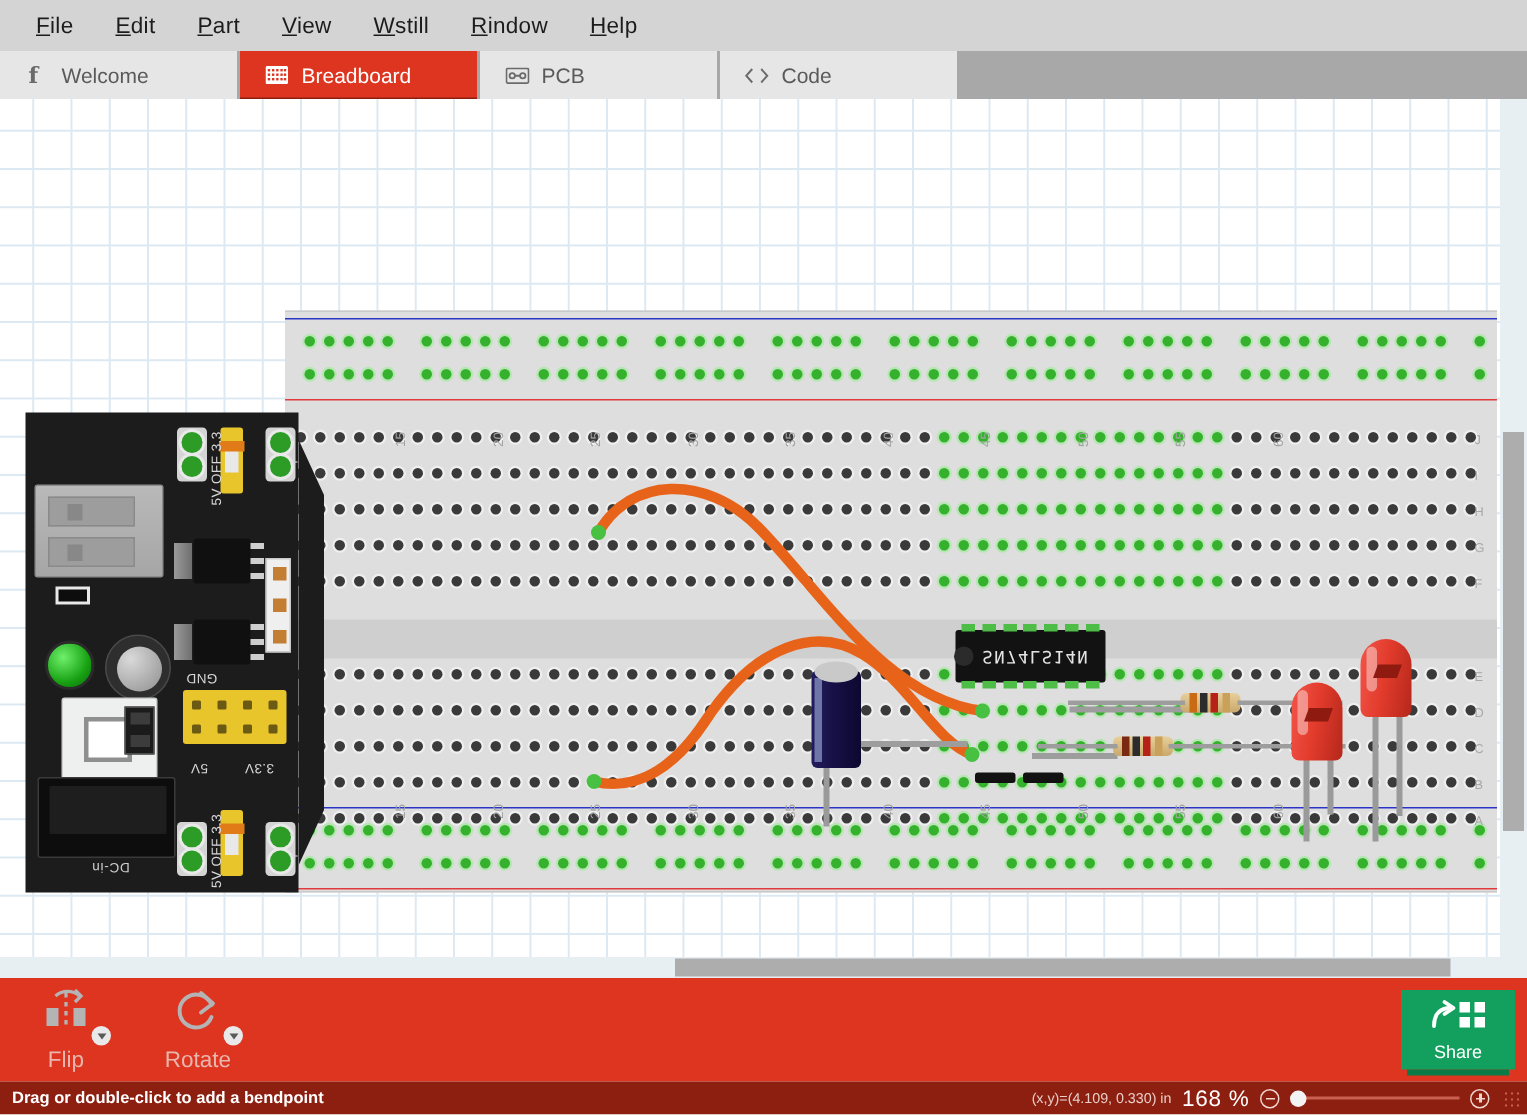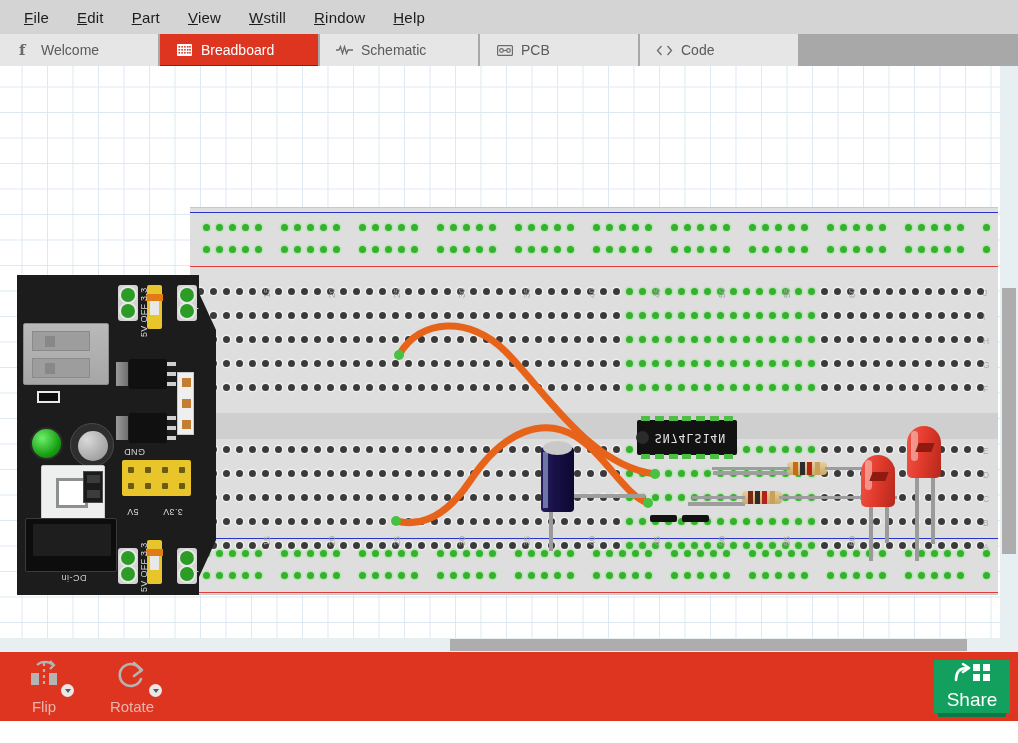--- a/index.html
+++ b/index.html
@@ -311,21 +311,21 @@
   }
   .share {
     position:absolute; right:8px; top:660px; width:76px; height:53px;
     background:#13a05e; display:flex; flex-direction:column;
     align-items:center; justify-content:center; gap:1px; cursor:default;
   }
   .share::after {
     content:""; position:absolute; left:4px; right:4px; bottom:-4px; height:4px;
     background:#0b7a46;
   }
-  .share .slabel { font-size:19px; color:#ffffff; }
+  .share .slabel { font-size:12px; color:#ffffff; }
 
   
   .statusbar {
     position:absolute; left:0; top:721px; width:1018px; height:22px;
     background:#8d1f10; display:flex; align-items:center;
   }
   .hint {
     font-size:11px; font-weight:bold; color:#ffffff; padding-left:8px;
   }
   .sb-right {
@@ -398,28 +398,20 @@
               <rect x="12.2" y="5" width="1.6" height="1.6"></rect>
               <rect x="1.5" y="8" width="1.6" height="1.6"></rect>
               <rect x="4.3" y="8" width="1.6" height="1.6"></rect>
               <rect x="7.1" y="8" width="1.6" height="1.6"></rect>
               <rect x="9.9" y="8" width="1.6" height="1.6"></rect>
               <rect x="12.2" y="8" width="1.6" height="1.6"></rect>
             </g>
           </svg>
       </span>
       <span>Breadboard</span>
-    </div>
-    <div class="tab">
-      <span class="ticon">
-        <svg width="17" height="10" viewBox="0 0 17 10">
-            <polyline points="0,5 3,5 4.5,1.5 6.5,8.5 8.5,1.5 10.5,8.5 12,5 17,5" fill="none" stroke="#6b6b6b" stroke-width="1.3"></polyline>
-          </svg>
-      </span>
-      <span>Schematic</span>
     </div>
     <div class="tab">
       <span class="ticon">
         <svg width="16" height="11" viewBox="0 0 16 11">
             <rect x="0.6" y="0.6" width="14.8" height="9.8" rx="1" fill="none" stroke="#6b6b6b" stroke-width="1.2"></rect>
             <circle cx="4.5" cy="5.5" r="1.8" fill="none" stroke="#6b6b6b" stroke-width="1.2"></circle>
             <circle cx="11.5" cy="5.5" r="1.8" fill="none" stroke="#6b6b6b" stroke-width="1.2"></circle>
             <line x1="6" y1="5.5" x2="10" y2="5.5" stroke="#6b6b6b" stroke-width="1.2"></line>
           </svg>
       </span>
@@ -1509,14 +1501,28 @@
         <polyline points="10,2 16,6 10,10" fill="none" stroke="#ffffff" stroke-width="2.6" stroke-linecap="round" stroke-linejoin="round"></polyline>
         <rect x="20" y="2" width="7" height="7" fill="#ffffff"></rect>
         <rect x="30" y="2" width="7" height="7" fill="#ffffff"></rect>
         <rect x="20" y="12" width="7" height="7" fill="#ffffff"></rect>
         <rect x="30" y="12" width="7" height="7" fill="#ffffff"></rect>
       </svg>
     </span>
     <span class="slabel">Share</span>
   </div>
 
+  <div class="statusbar">
+    <div class="hint">Drag or double-click to add a bendpoint</div>
+    <div class="sb-right">
+      <span class="coords">(x,y)=(4.109, 0.330) in</span>
+      <span class="zoomval"><span>168</span> <span>%</span></span>
+      <span class="zbtn"></span>
+      <span class="zslider">
+        <span class="track"></span>
+        <span class="knob"></span>
+      </span>
+      <span class="zbtn plus"></span>
+      <span class="grip"></span>
+    </div>
+  </div>
 
 </div>
 
 </body></html>

